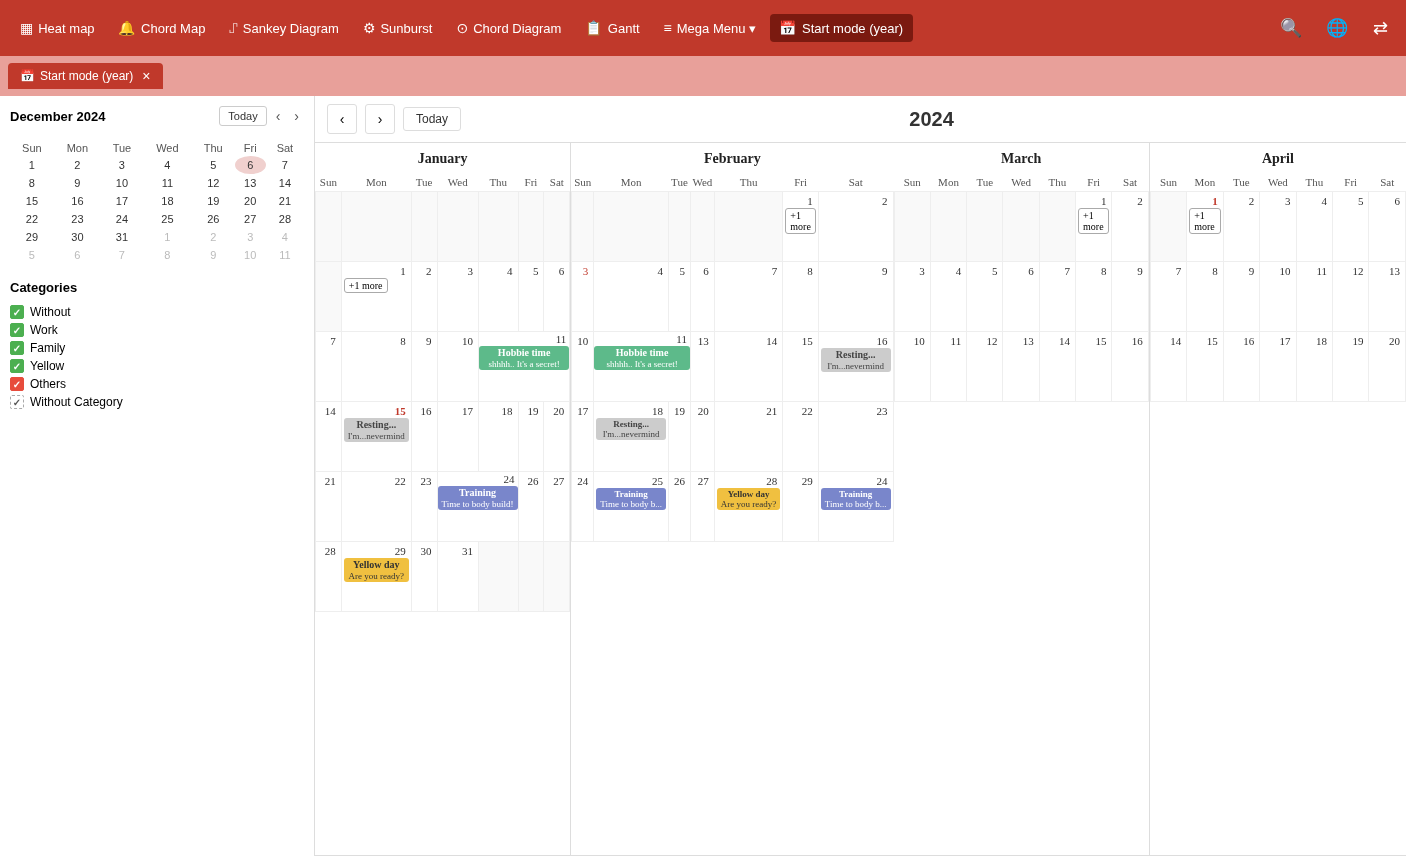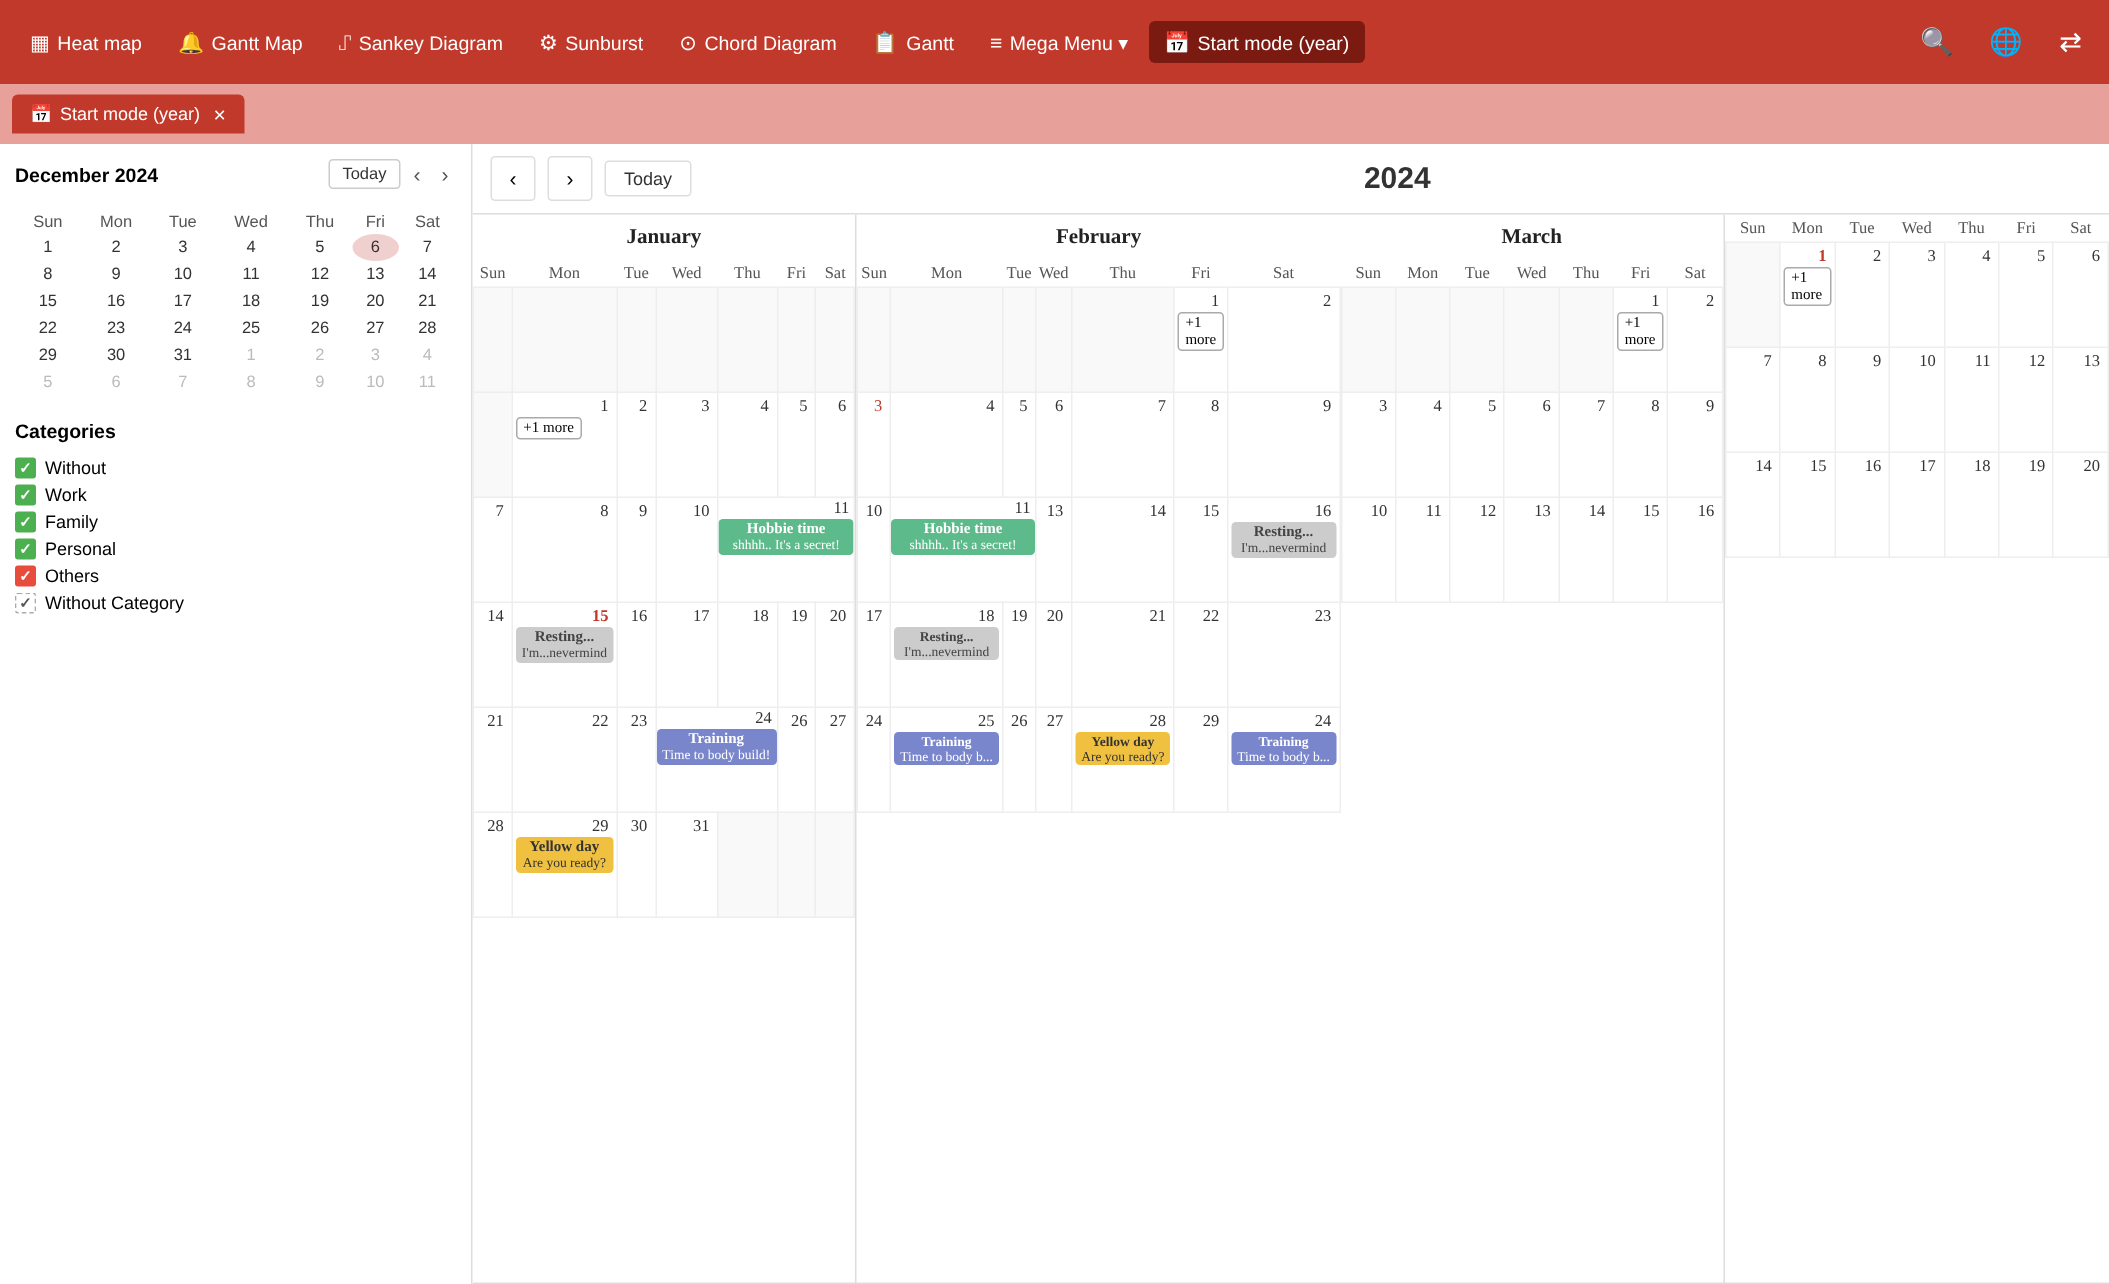--- a/index.html
+++ b/index.html
@@ -315,21 +315,21 @@
 </head>
 <body>
 
 <div class="navbar">
   <div class="nav-item">
     <span class="nav-icon">▦</span>
     <span>Heat map</span>
   </div>
   <div class="nav-item">
     <span class="nav-icon">🔔</span>
-    <span>Gantt Map</span>
+    <span>Chord Map</span>
   </div>
   <div class="nav-item">
     <span class="nav-icon">⑀</span>
     <span>Sankey Diagram</span>
   </div>
   <div class="nav-item">
     <span class="nav-icon">⚙</span>
     <span>Sunburst</span>
   </div>
   <div class="nav-item">
@@ -466,21 +466,21 @@
         <div class="category-item">
           <div class="cat-checkbox" style="background: rgb(76, 175, 80); border: 1px solid rgb(76, 175, 80);">
             <span style="color:#fff;font-weight:bold;">✓</span>
           </div>
           <span>Family</span>
         </div>
         <div class="category-item">
           <div class="cat-checkbox" style="background: rgb(76, 175, 80); border: 1px solid rgb(76, 175, 80);">
             <span style="color:#fff;font-weight:bold;">✓</span>
           </div>
-          <span>Personal</span>
+          <span>Yellow</span>
         </div>
         <div class="category-item">
           <div class="cat-checkbox" style="background: rgb(231, 76, 60); border: 1px solid rgb(231, 76, 60);">
             <span style="color:#fff;font-weight:bold;">✓</span>
           </div>
           <span>Others</span>
         </div>
         <div class="category-item">
           <div class="cat-checkbox" style="background: rgb(255, 255, 255); border: 1px dashed rgb(170, 170, 170);">
             <span style="color:#555;font-weight:bold;">✓</span>
@@ -854,20 +854,21 @@
               <td>
                   <div class="day-num">16</div>
                 </td>
             </tr>
 
           </tbody>
         </table>
       </div>
 
       <div class="month-block">
+        <div class="month-title">April</div>
         <table class="month-cal">
           <thead>
             <tr>
               <th>Sun</th>
               <th>Mon</th>
               <th>Tue</th>
               <th>Wed</th>
               <th>Thu</th>
               <th>Fri</th>
               <th>Sat</th>

